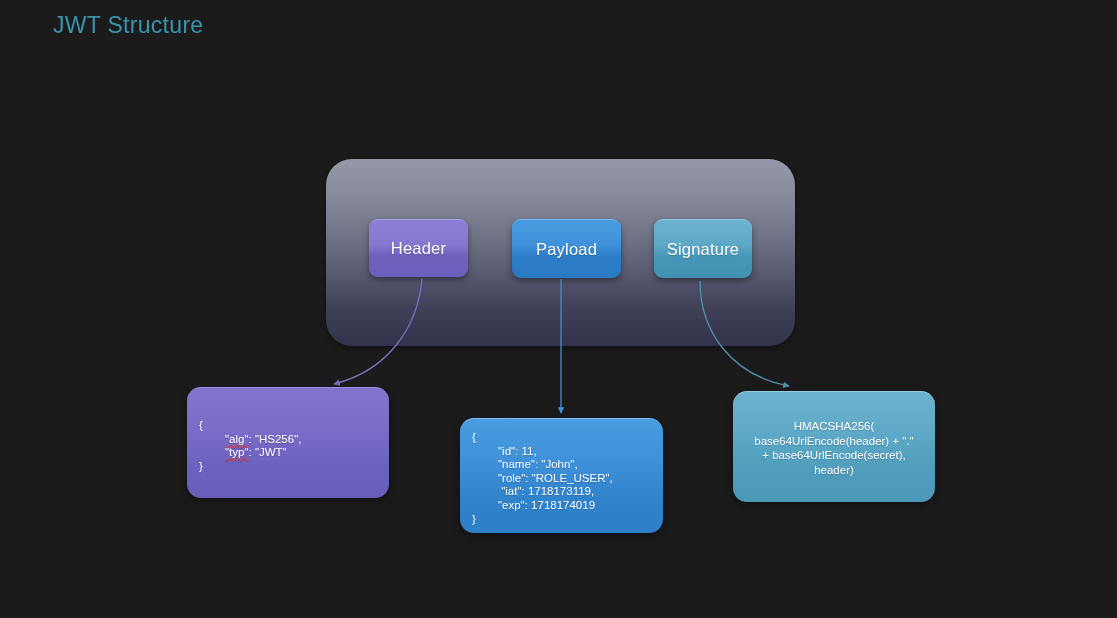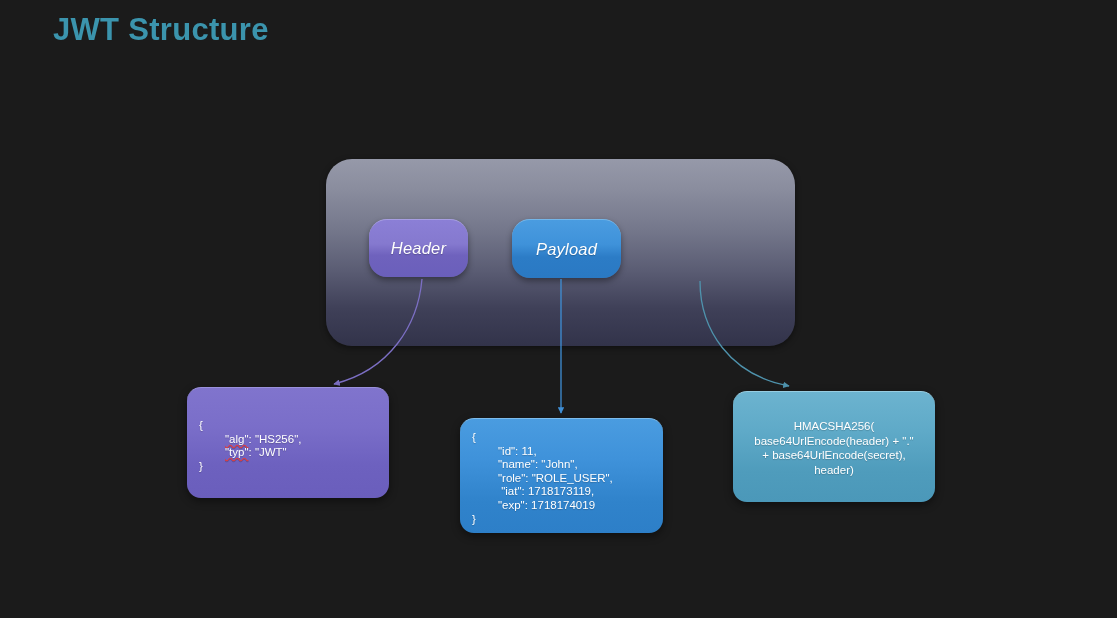--- a/index.html
+++ b/index.html
@@ -20,22 +20,22 @@
     position: relative;
     width: 1117px;
     height: 618px;
   }
 
   
   #page-title {
     position: absolute;
     left: 53px;
     top: 12px;
-    font-size: 31px;
-    font-weight: 700;
+    font-size: 23px;
+    font-weight: 400;
     letter-spacing: 0.3px;
     color: #3b94ad;
     white-space: nowrap;
   }
 
   
   #jwt-container {
     position: absolute;
     left: 326px;
     top: 159px;
@@ -48,31 +48,30 @@
         #74778b 38%,
         #5a5c73 60%,
         #3f4058 80%,
         #32334a 100%);
     box-shadow: 0 2px 6px rgba(0,0,0,0.45);
   }
 
   
   .part-box {
     position: absolute;
-    border-radius: 18px;
+    border-radius: 9px;
     display: flex;
     align-items: center;
     justify-content: center;
     color: #ffffff;
     font-size: 16.5px;
     font-weight: 400;
     letter-spacing: 0.2px;
     text-shadow: 0 1px 1px rgba(0,0,0,0.22);
     box-shadow: 0 3px 6px rgba(0,0,0,0.40);
-    font-style: italic;
   }
 
   #part-header {
     left: 369px; top: 219px; width: 99px; height: 58px;
     background: linear-gradient(180deg, #8b7fd6 0%, #8579cf 42%, #6f62bd 62%, #6a5fbb 100%);
     border-top: 1px solid #a79ee3;
   }
   #part-payload {
     left: 512px; top: 219px; width: 109px; height: 59px;
     background: linear-gradient(180deg, #4a9ce0 0%, #3f92da 42%, #2c7cc6 64%, #2a79c3 100%);
@@ -157,20 +156,23 @@
 
   <div id="page-title">JWT Structure</div>
 
   <div id="jwt-container"></div>
 
   <div class="part-box" id="part-header">
     <span>Header</span>
   </div>
   <div class="part-box" id="part-payload">
     <span>Payload</span>
+  </div>
+  <div class="part-box" id="part-signature">
+    <span>Signature</span>
   </div>
 
   <svg id="connectors" viewBox="0 0 1117 618" xmlns="http://www.w3.org/2000/svg">
     <defs>
       <marker id="arrow-purple" viewBox="0 0 10 10" refX="9" refY="5" markerWidth="5" markerHeight="5" orient="auto-start-reverse">
         <path d="M 0 0 L 10 5 L 0 10 z" fill="#7c6fc4"></path>
       </marker>
       <marker id="arrow-blue" viewBox="0 0 10 10" refX="9" refY="5" markerWidth="5" markerHeight="5" orient="auto-start-reverse">
         <path d="M 0 0 L 10 5 L 0 10 z" fill="#3f8fd6"></path>
       </marker>

